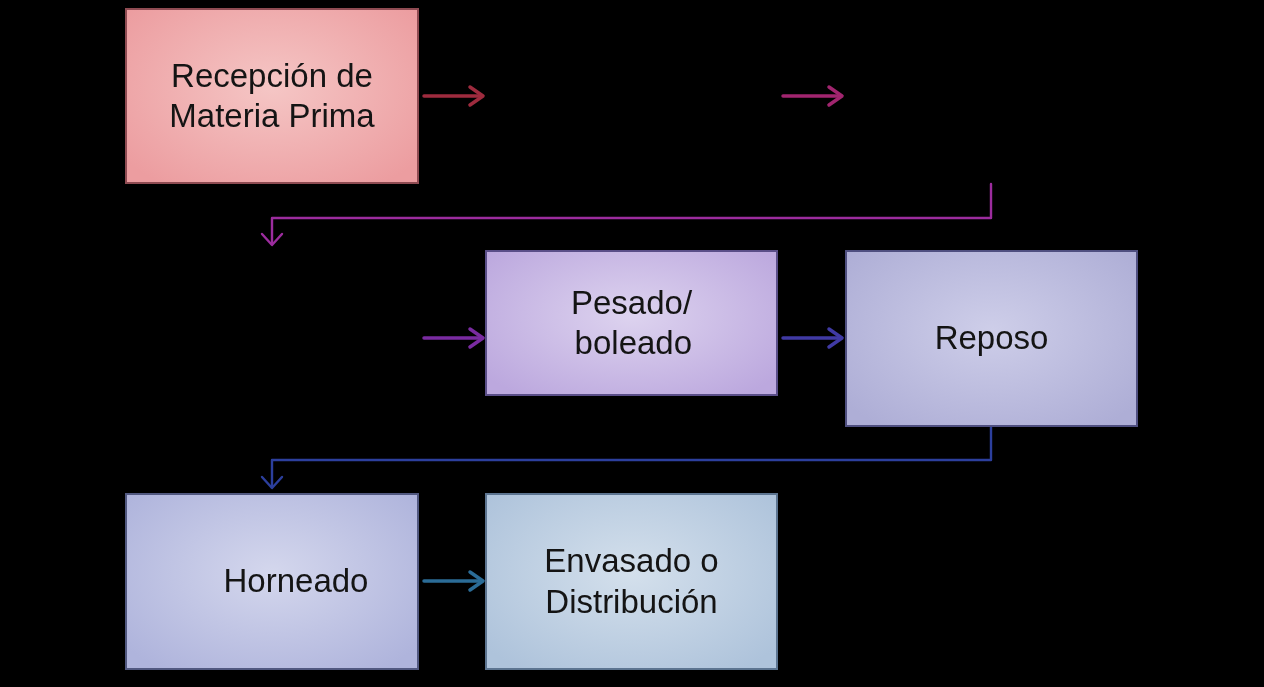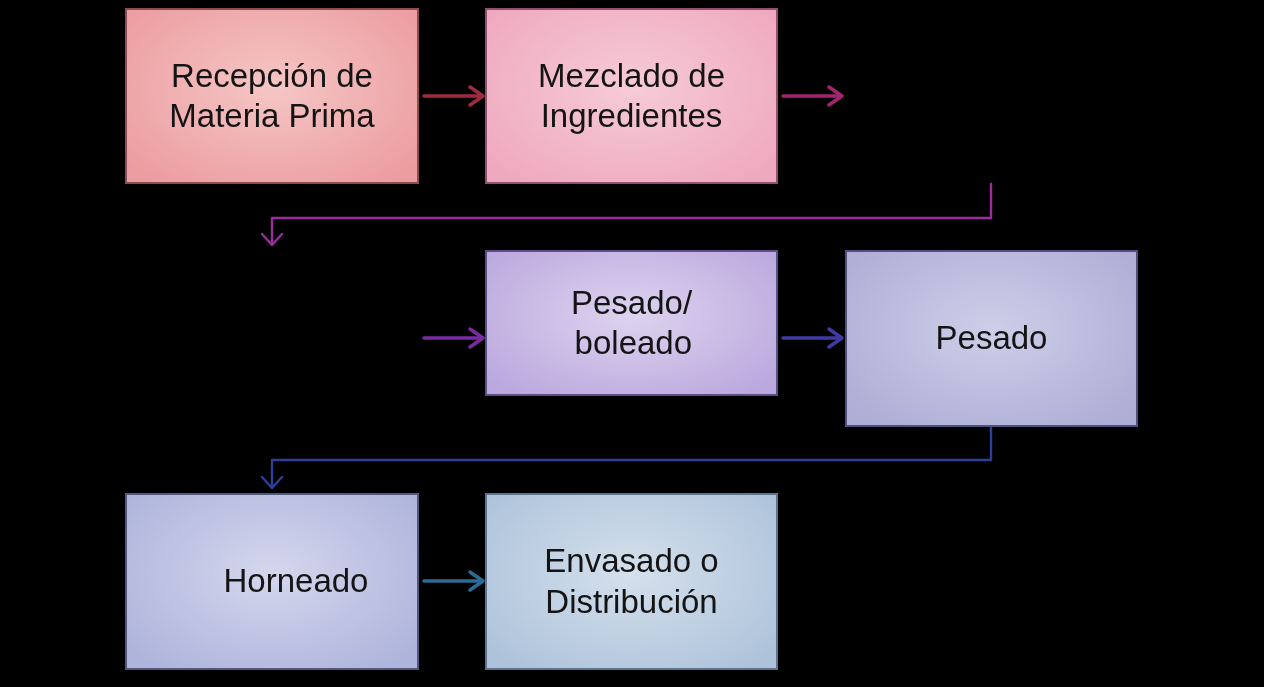--- a/index.html
+++ b/index.html
@@ -87,30 +87,26 @@
     <g fill="none" stroke-width="3.5" stroke-linecap="round" stroke-linejoin="round" stroke="#2B6C97">
       <line x1="424" y1="581" x2="479" y2="581"></line>
       <path d="M 470 572 L 483 581 L 470 590"></path>
     </g>
   </svg>
 
   <div class="node pos-0" style="background: radial-gradient(at 50% 45%, rgb(245, 198, 197) 0%, rgb(236, 157, 160) 90%); border-color: rgb(143, 75, 82);">
     <span class="node-label">Recepción de
 Materia Prima</span>
   </div>
-  <div class="node pos-1" style="background: radial-gradient(at 50% 45%, rgb(246, 203, 216) 0%, rgb(239, 169, 191) 90%); border-color: rgb(146, 80, 112);">
-    <span class="node-label">Mezclado de
-Ingredientes</span>
-  </div>
   <div class="node pos-4" style="background: radial-gradient(at 50% 45%, rgb(221, 211, 239) 0%, rgb(188, 168, 222) 90%); border-color: rgb(90, 78, 136);">
     <span class="node-label">Pesado/
 boleado</span>
   </div>
   <div class="node pos-5" style="background: radial-gradient(at 50% 45%, rgb(206, 206, 233) 0%, rgb(174, 174, 214) 90%); border-color: rgb(79, 79, 128);">
-    <span class="node-label">Pesado</span>
+    <span class="node-label">Reposo</span>
   </div>
   <div class="node pos-6" style="background: radial-gradient(at 50% 45%, rgb(212, 215, 237) 0%, rgb(175, 180, 220) 90%); border-color: rgb(81, 88, 128); padding-left: 48px;">
     <span class="node-label">Horneado</span>
   </div>
   <div class="node pos-7" style="background: radial-gradient(at 50% 45%, rgb(212, 224, 236) 0%, rgb(174, 195, 219) 90%); border-color: rgb(92, 116, 144);">
     <span class="node-label">Envasado o
 Distribución</span>
   </div>
 
 </div>

